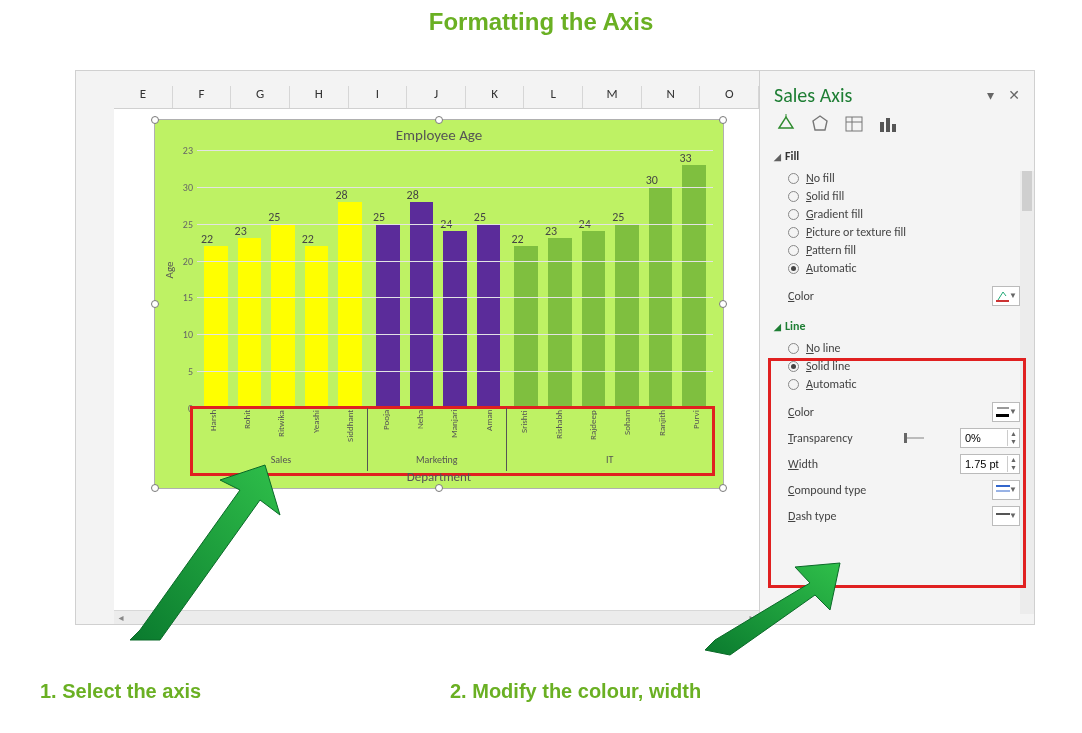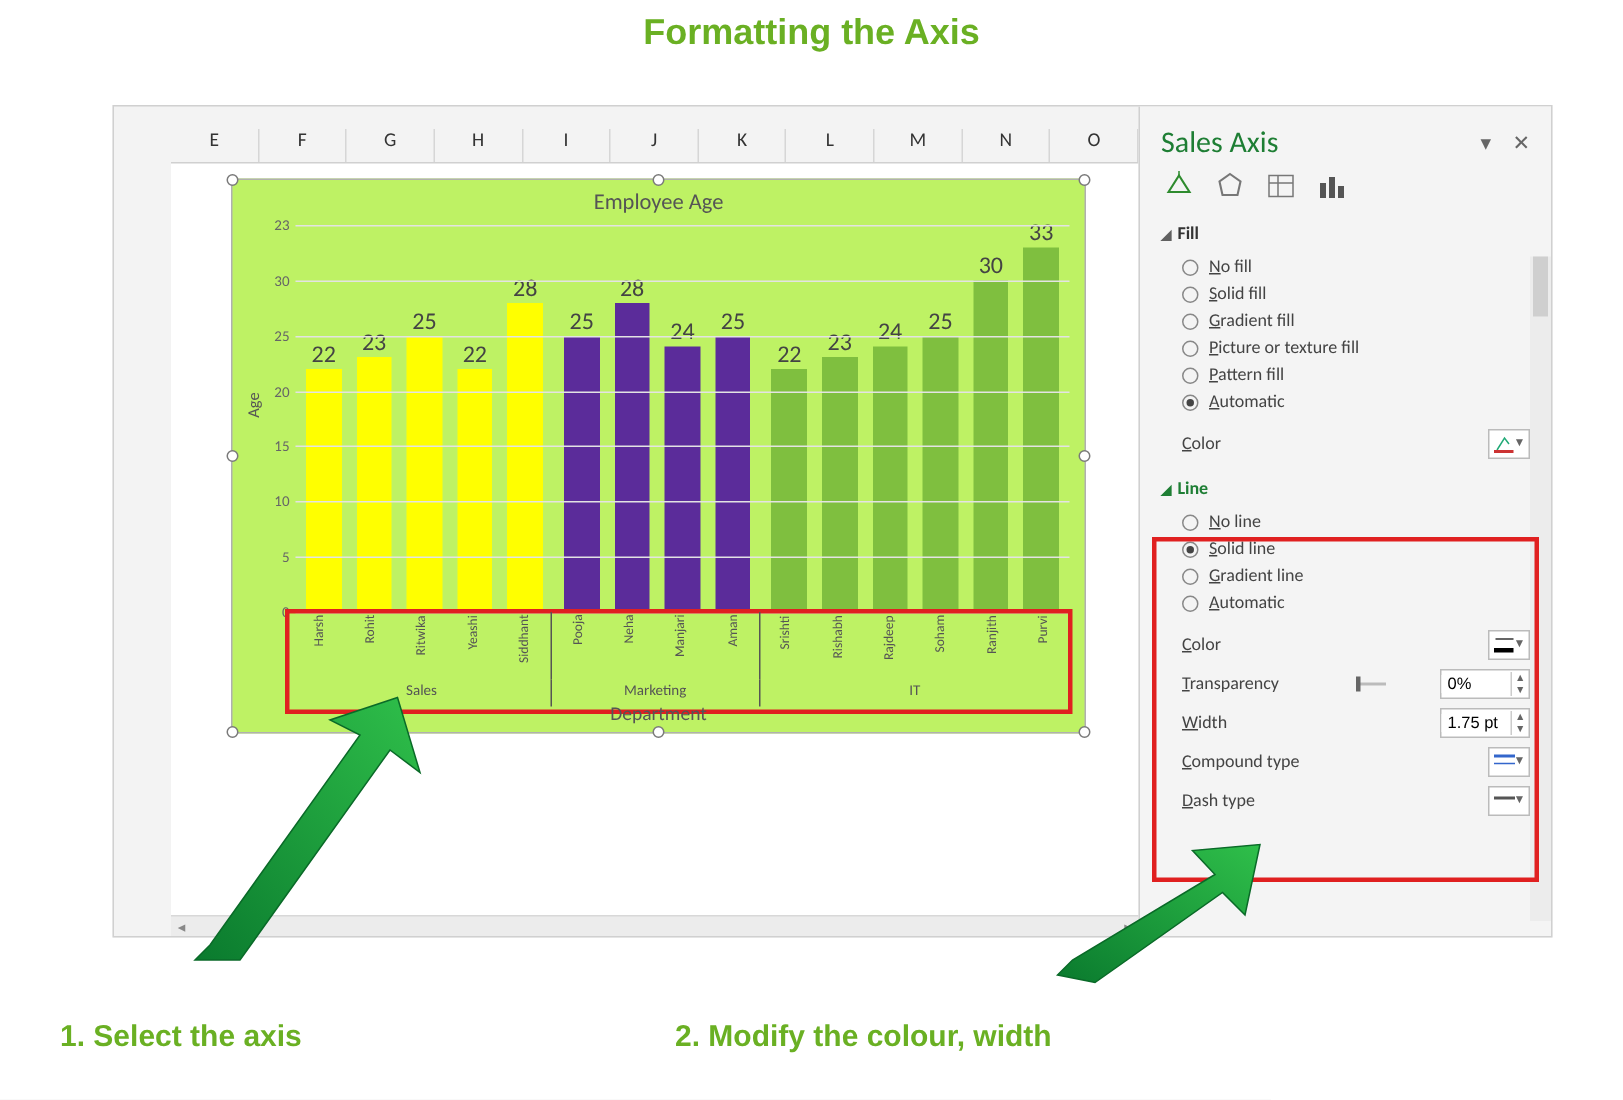--- a/index.html
+++ b/index.html
@@ -150,24 +150,23 @@
     height: 100%;
     margin: 0 2px;
     position: relative;
   }
   .bar {
     width: 80%;
   }
   .bar-label {
     position: absolute;
     top: -2px;
-    font-size: 16px;
+    font-size: 12px;
     color: #444;
     width: 100%;
-    text-align: center;
     transform: translateY(-100%);
   }
   
   .xaxis-area {
     position: absolute;
     left: 40px;
     right: 10px;
     bottom: 15px;
     height: 65px;
   }
@@ -630,24 +629,20 @@
         <div class="radio-item">
           <span class="radio"></span>
           <span><span class="under">N</span>o line</span>
         </div>
         <div class="radio-item">
           <span class="radio sel"></span>
           <span><span class="under">S</span>olid line</span>
         </div>
         <div class="radio-item">
           <span class="radio"></span>
-          <span><span class="under">G</span>radient line</span>
-        </div>
-        <div class="radio-item">
-          <span class="radio"></span>
           <span><span class="under">A</span>utomatic</span>
         </div>
       </div>
 
     <div class="prop-row">
       <span><span class="under">C</span>olor</span>
       <span class="ctrl-box">
         <svg width="18" height="14" style="position:absolute;left:2px;top:2px">
             <path d="M2 3 L14 3" stroke="#333"></path>
             <rect x="1" y="9" width="13" height="3" fill="#000"></rect>

